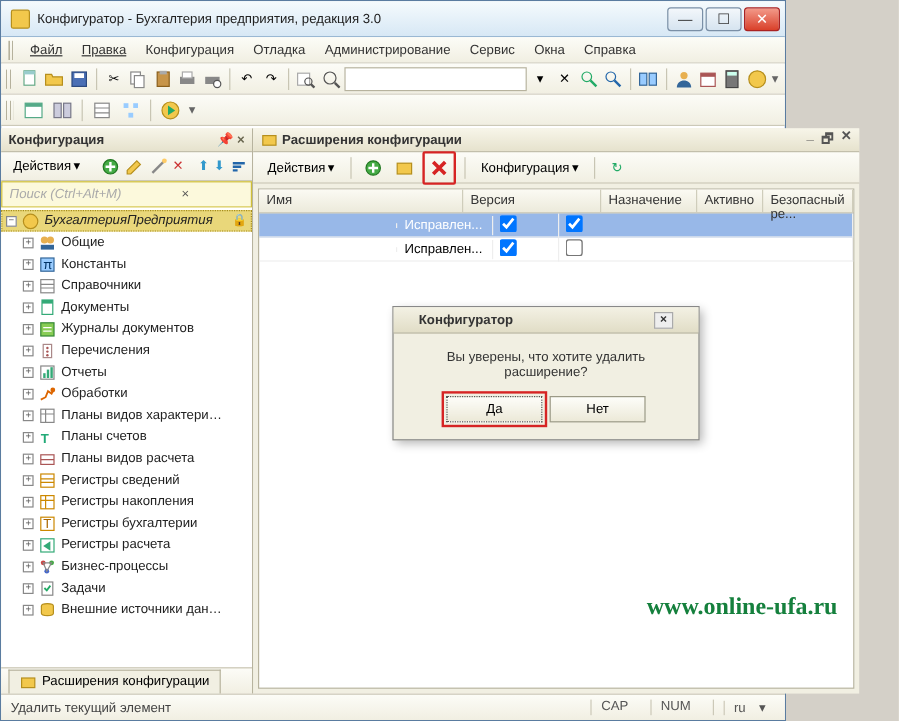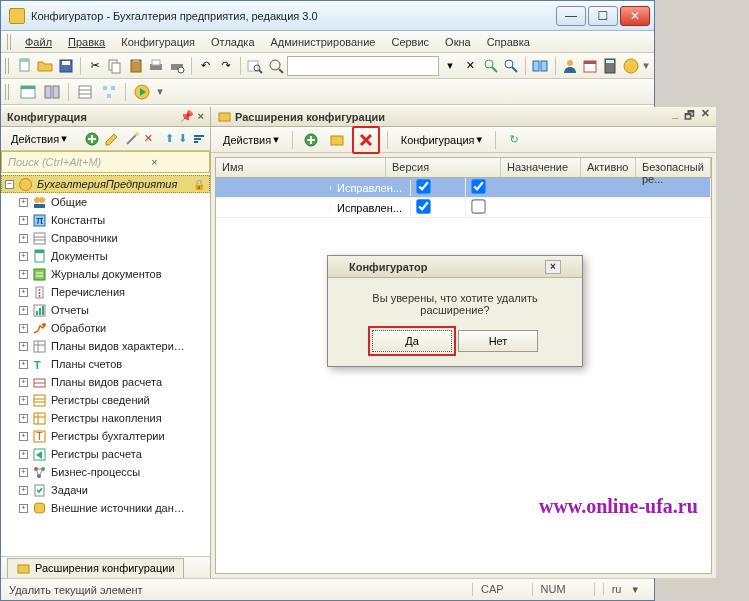--- a/index.html
+++ b/index.html
@@ -80,24 +80,24 @@
   .dlg-body { padding:14px 12px; text-align:center; color:#333; }
   .dlg-btns { display:flex; justify-content:center; gap:6px; padding:0 12px 14px; }
   .dlg-btn { width:80px; height:22px; border:1px solid #9c9a87; background:linear-gradient(#fdfdf9,#ece9d8); display:flex;align-items:center;justify-content:center; }
   .dlg-btn.primary { outline:2px solid #d62424; outline-offset:2px; border:1px dotted #555; } 
 
   
   .bottom-tab-row { height:22px; background:linear-gradient(#fcfcf7,#f1efe2); border-top:1px solid #ccc9b8; display:flex; align-items:center; padding:0 6px; gap:6px; }
   .bottom-tab { background:#f1efe2; border:1px solid #b7b39e; border-bottom:none; padding:2px 8px; display:flex; align-items:center; gap:4px; }
 
   .statusbar { position:absolute; left:0; right:0; bottom:0; height:22px; background:linear-gradient(#fcfcf7,#f1efe2); border-top:1px solid #ccc9b8; display:flex; align-items:center; padding:0 8px; color:#444; }
-  .status-right { margin-left:auto; display:flex; gap:20px; color:#555; }
+  .status-right { margin-left:auto; display:flex; gap:10px; color:#555; }
   .status-right span { border-left:1px solid #ccc9b8; padding:0 8px; }
 
-  .watermark { position:absolute; right:18px; bottom:60px; color:#a21caf; font-weight:bold; font-size:20px; font-family: Georgia, serif; text-shadow:1px 1px 0 #fff, -1px -1px 0 #fff; pointer-events:none; }
+  .watermark { position:absolute; right:18px; bottom:60px; color:#15803d; font-weight:bold; font-size:20px; font-family: Georgia, serif; text-shadow:1px 1px 0 #fff, -1px -1px 0 #fff; pointer-events:none; }
 </style>
 </head>
 <body>
 
 <div class="window">
 
   <div class="titlebar">
     <span class="titlebar-icon"></span>
     <span class="titlebar-text">Конфигуратор - Бухгалтерия предприятия, редакция 3.0</span>
     <div class="win-btns">

